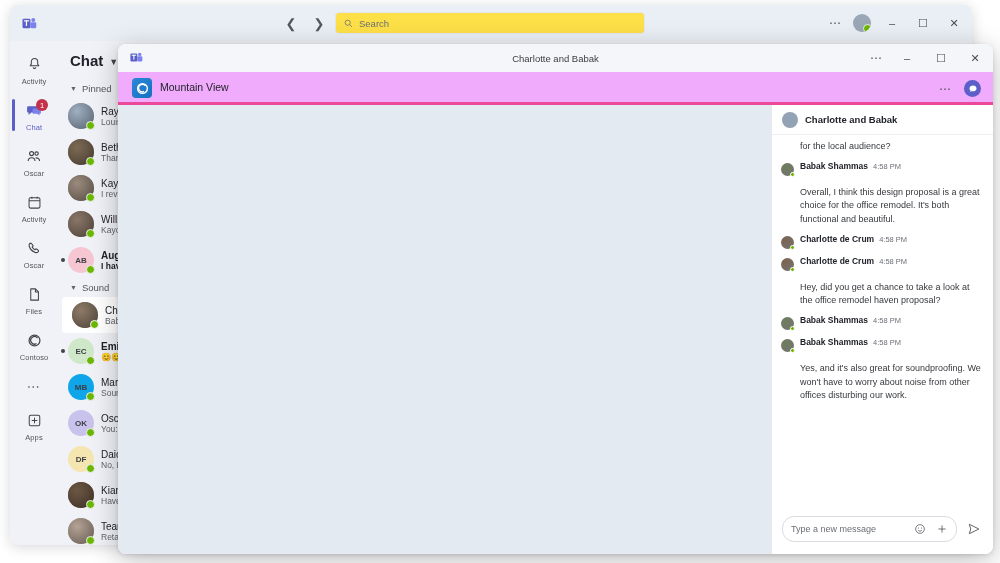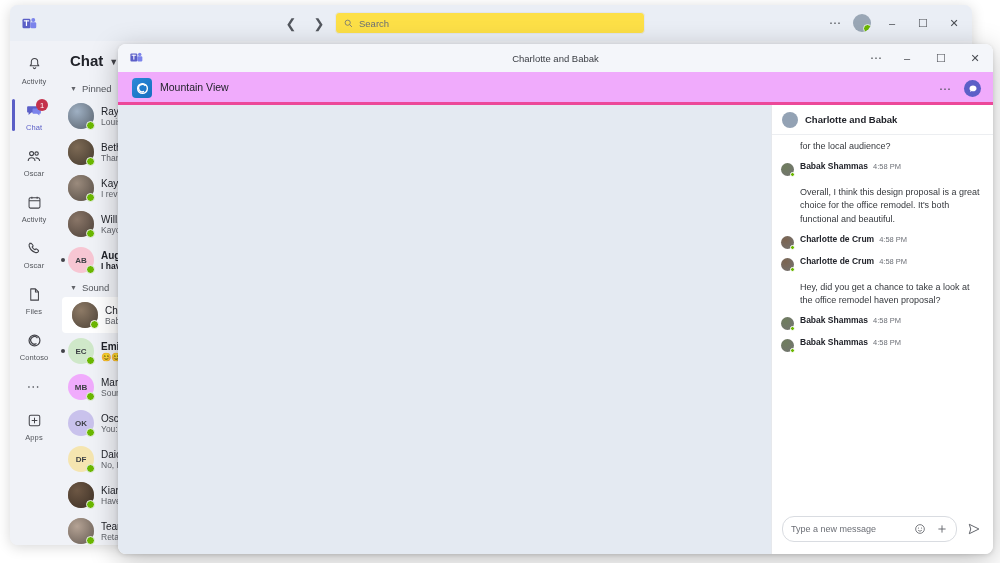--- a/index.html
+++ b/index.html
@@ -330,21 +330,21 @@
           </div>
           <div class="chat-row">
             <span class="unread-dot"></span>
             <span class="av" style="background: rgb(207, 232, 201);">EC</span>
             <span class="ctext">
               <div class="cname bold">Emilia</div>
               <div class="cprev bold">😊😊</div>
             </span>
           </div>
           <div class="chat-row">
-            <span class="av" style="background: #f0abfc;">MB</span>
+            <span class="av" style="background: #0ea5e9;">MB</span>
             <span class="ctext">
               <div class="cname">Marie</div>
               <div class="cprev">Sound</div>
             </span>
           </div>
           <div class="chat-row">
             <span class="av" style="background: rgb(201, 194, 236);">OK</span>
             <span class="ctext">
               <div class="cname">Oscar</div>
               <div class="cprev">You: Th</div>
@@ -482,20 +482,21 @@
           </div>
           <div class="msg">
             <span class="mav">
               <span class="ph" style="background: radial-gradient(circle at 35% 30%, rgb(111, 125, 94), rgba(0, 0, 0, 0.55));"></span>
             </span>
             <div class="mbody">
               <div class="mhead">
                 <span class="mauthor">Babak Shammas</span>
                 <span class="mtime">4:58 PM</span>
               </div>
+              <div class="mtext">Yes, and it's also great for soundproofing. We won't have to worry about noise from other offices disturbing our work.</div>
             </div>
           </div>
         </div>
 
       <div id="composer">
         <div id="compbox">
           <span class="ph">Type a new message</span>
           <span class="cicon">
             <svg width="12" height="12" viewBox="0 0 16 16" fill="none" stroke="currentColor" stroke-width="1.1">
                 <circle cx="8" cy="8" r="5.8"></circle>

